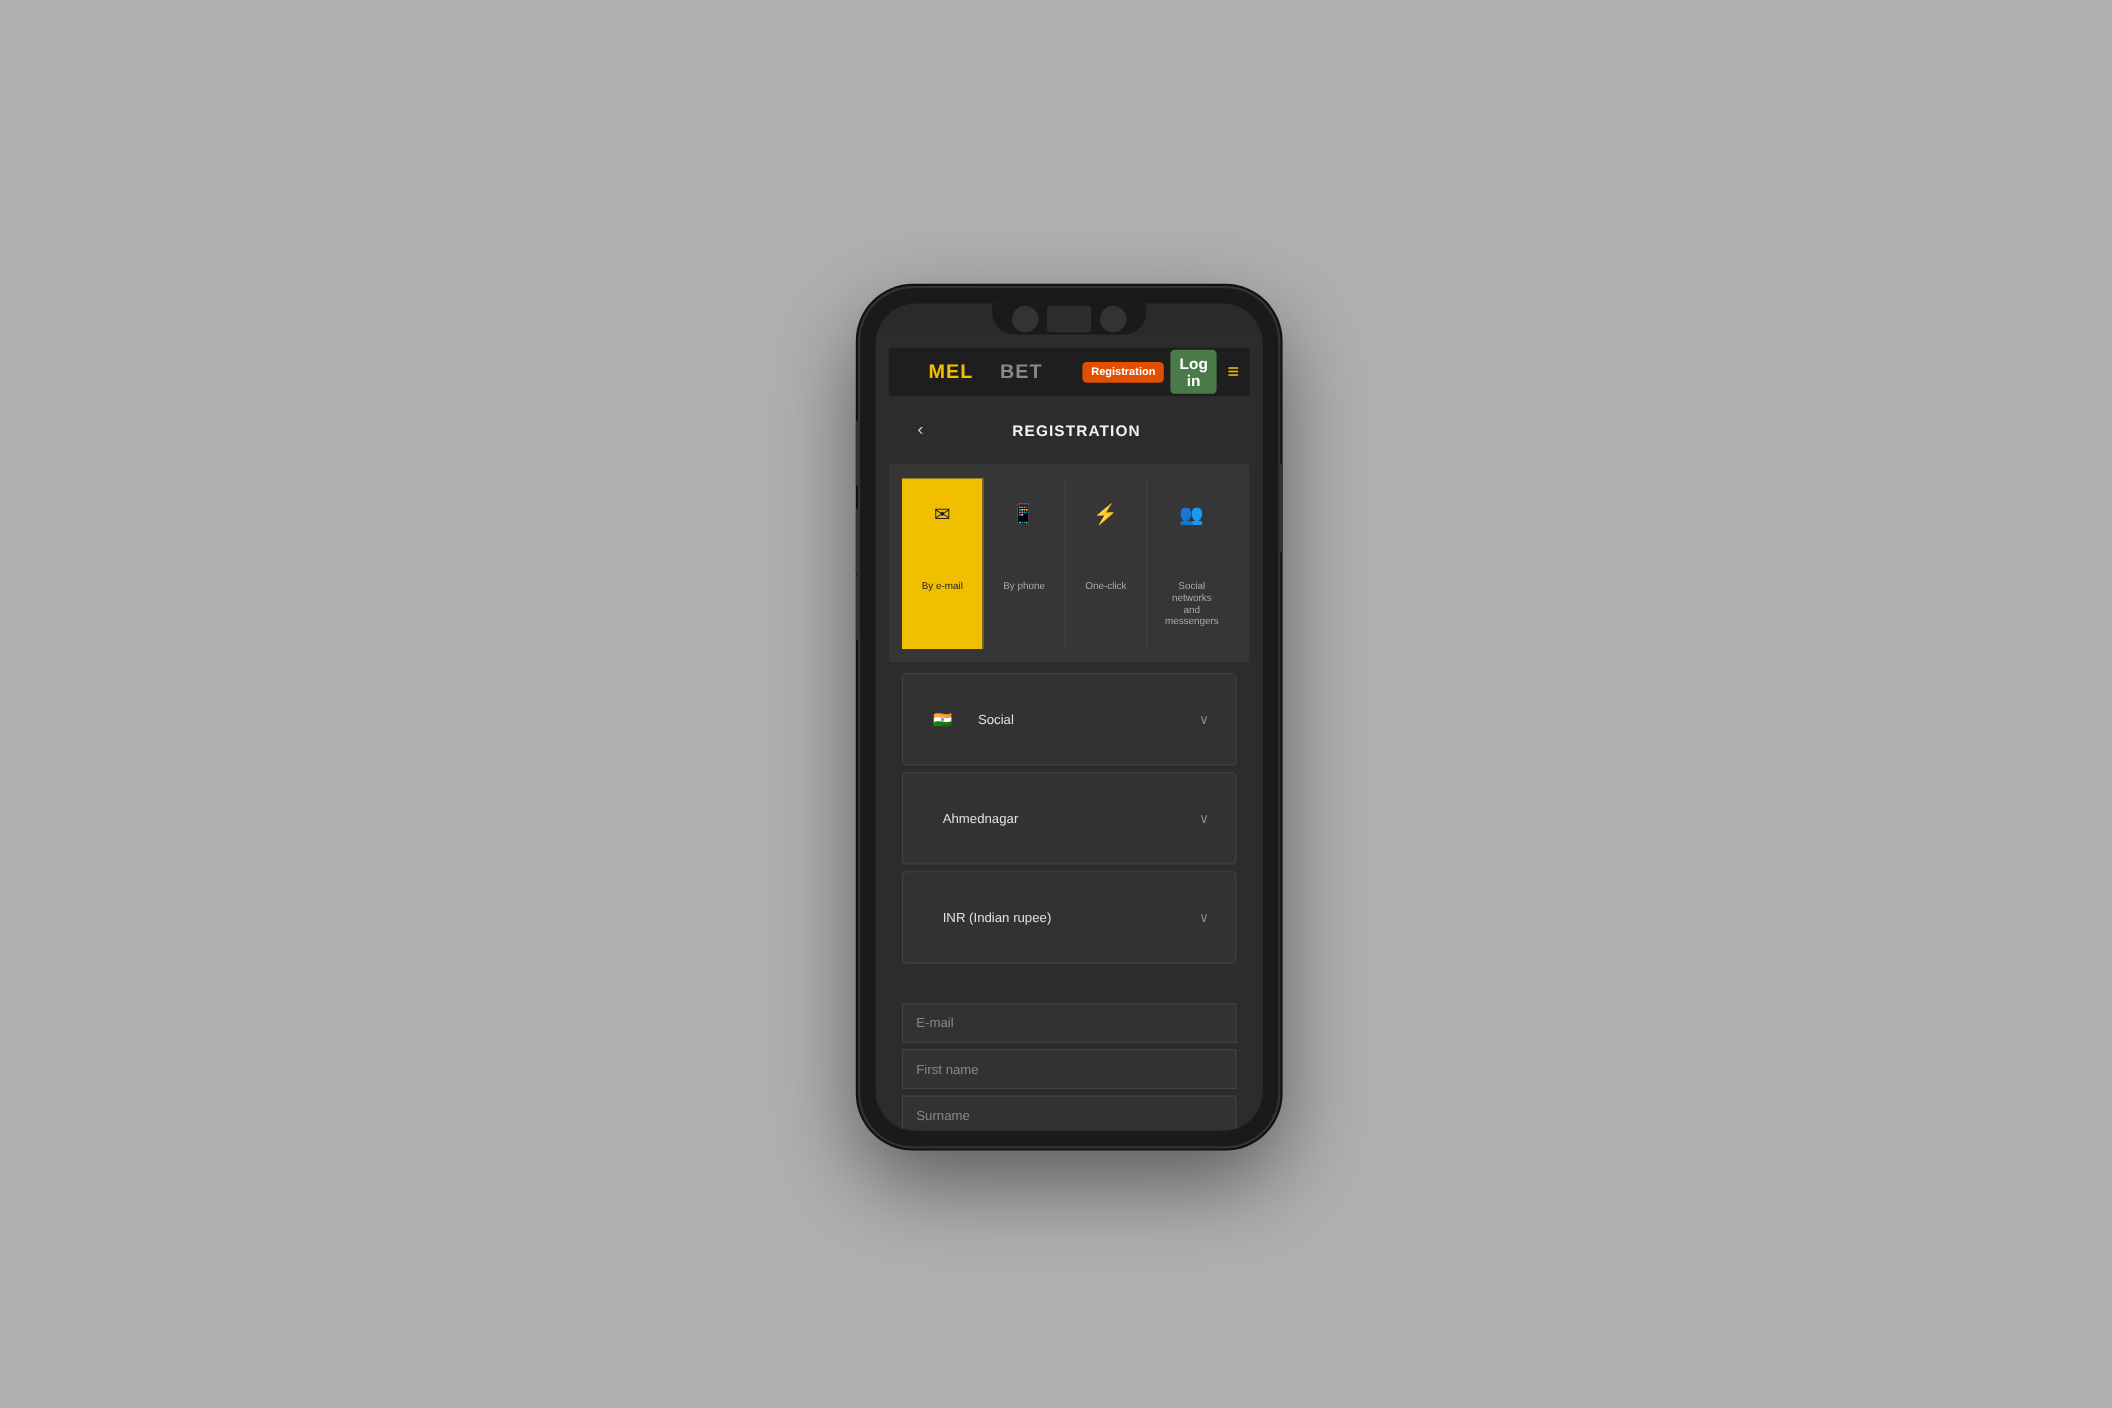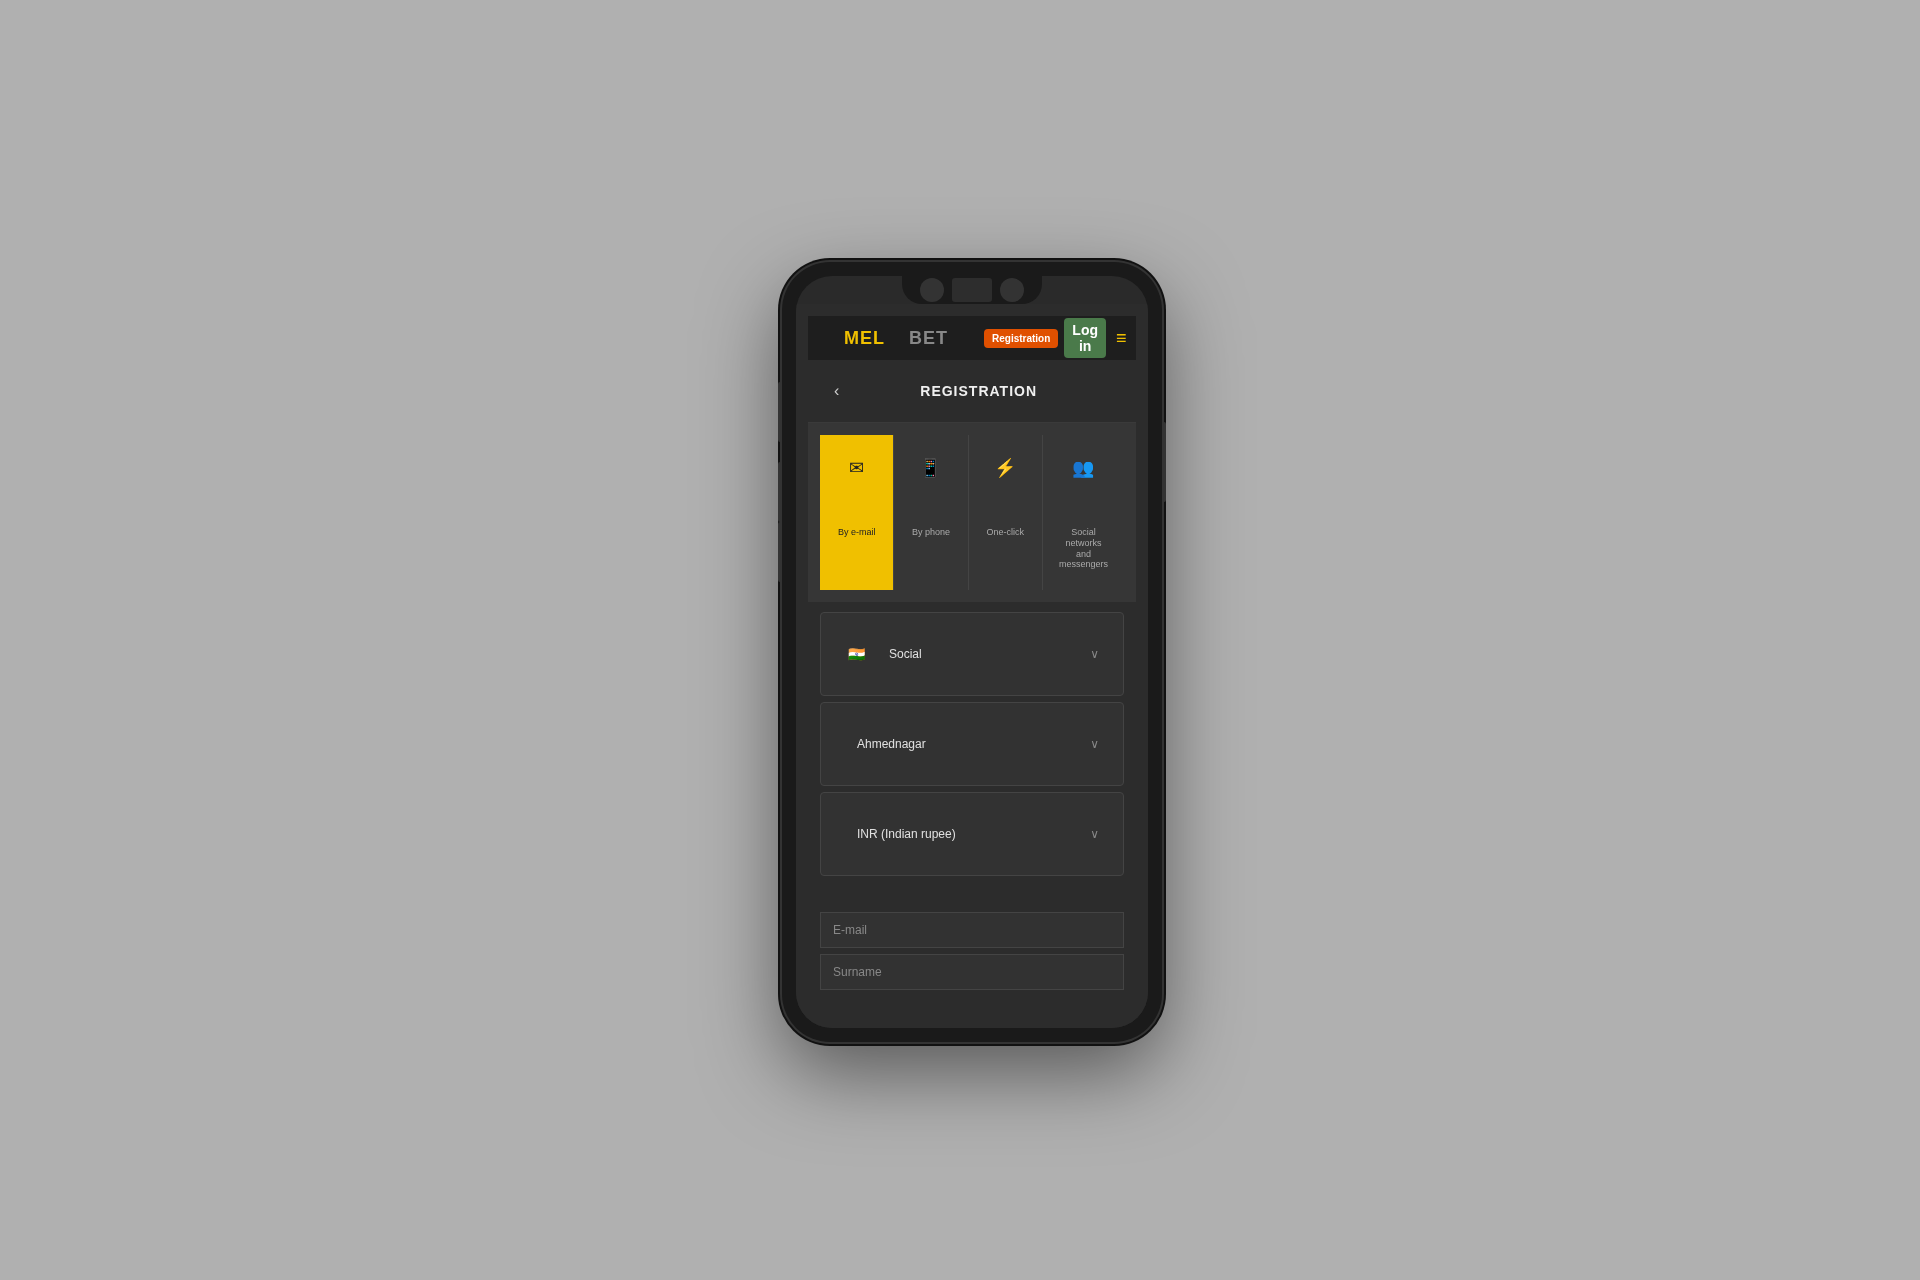--- a/index.html
+++ b/index.html
@@ -361,20 +361,21 @@
           <div class="select-left">
             <span>INR (Indian rupee)</span>
           </div>
           <span class="chevron">∨</span>
         </div>
 
         <div class="spacer"></div>
 
         <input class="form-input" type="email" placeholder="E-mail" style="">
 
+        <input class="form-input" type="text" placeholder="First name" style="">
 
         <input class="form-input" type="text" placeholder="Surname" style="">
 
 
       </div>
     </div>
   </div>
 </div>
 
 </body></html>

